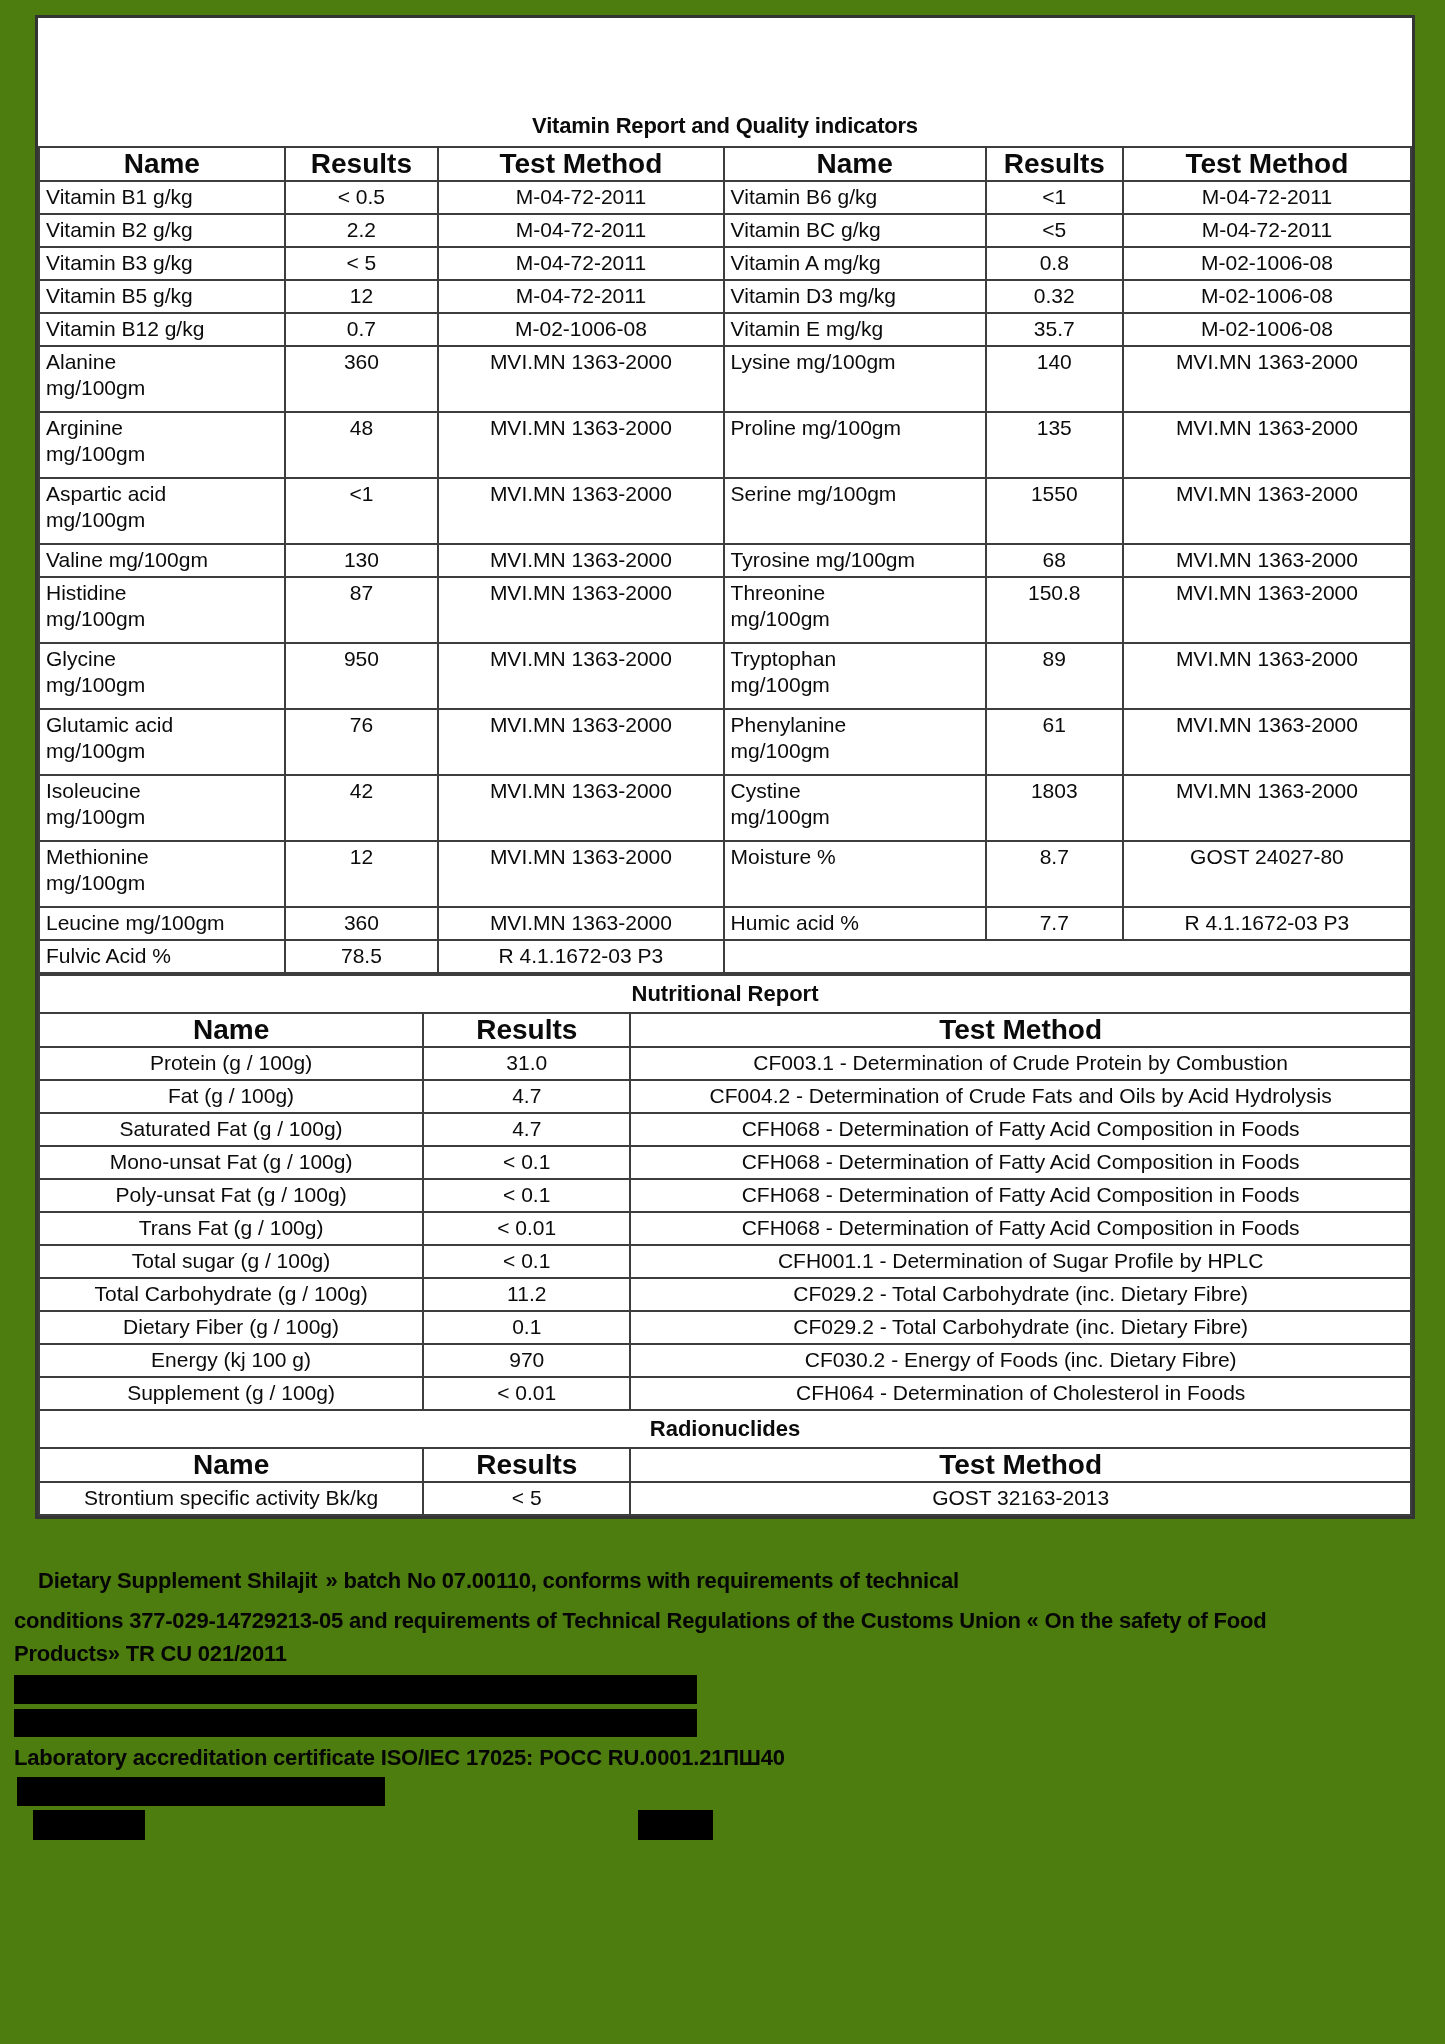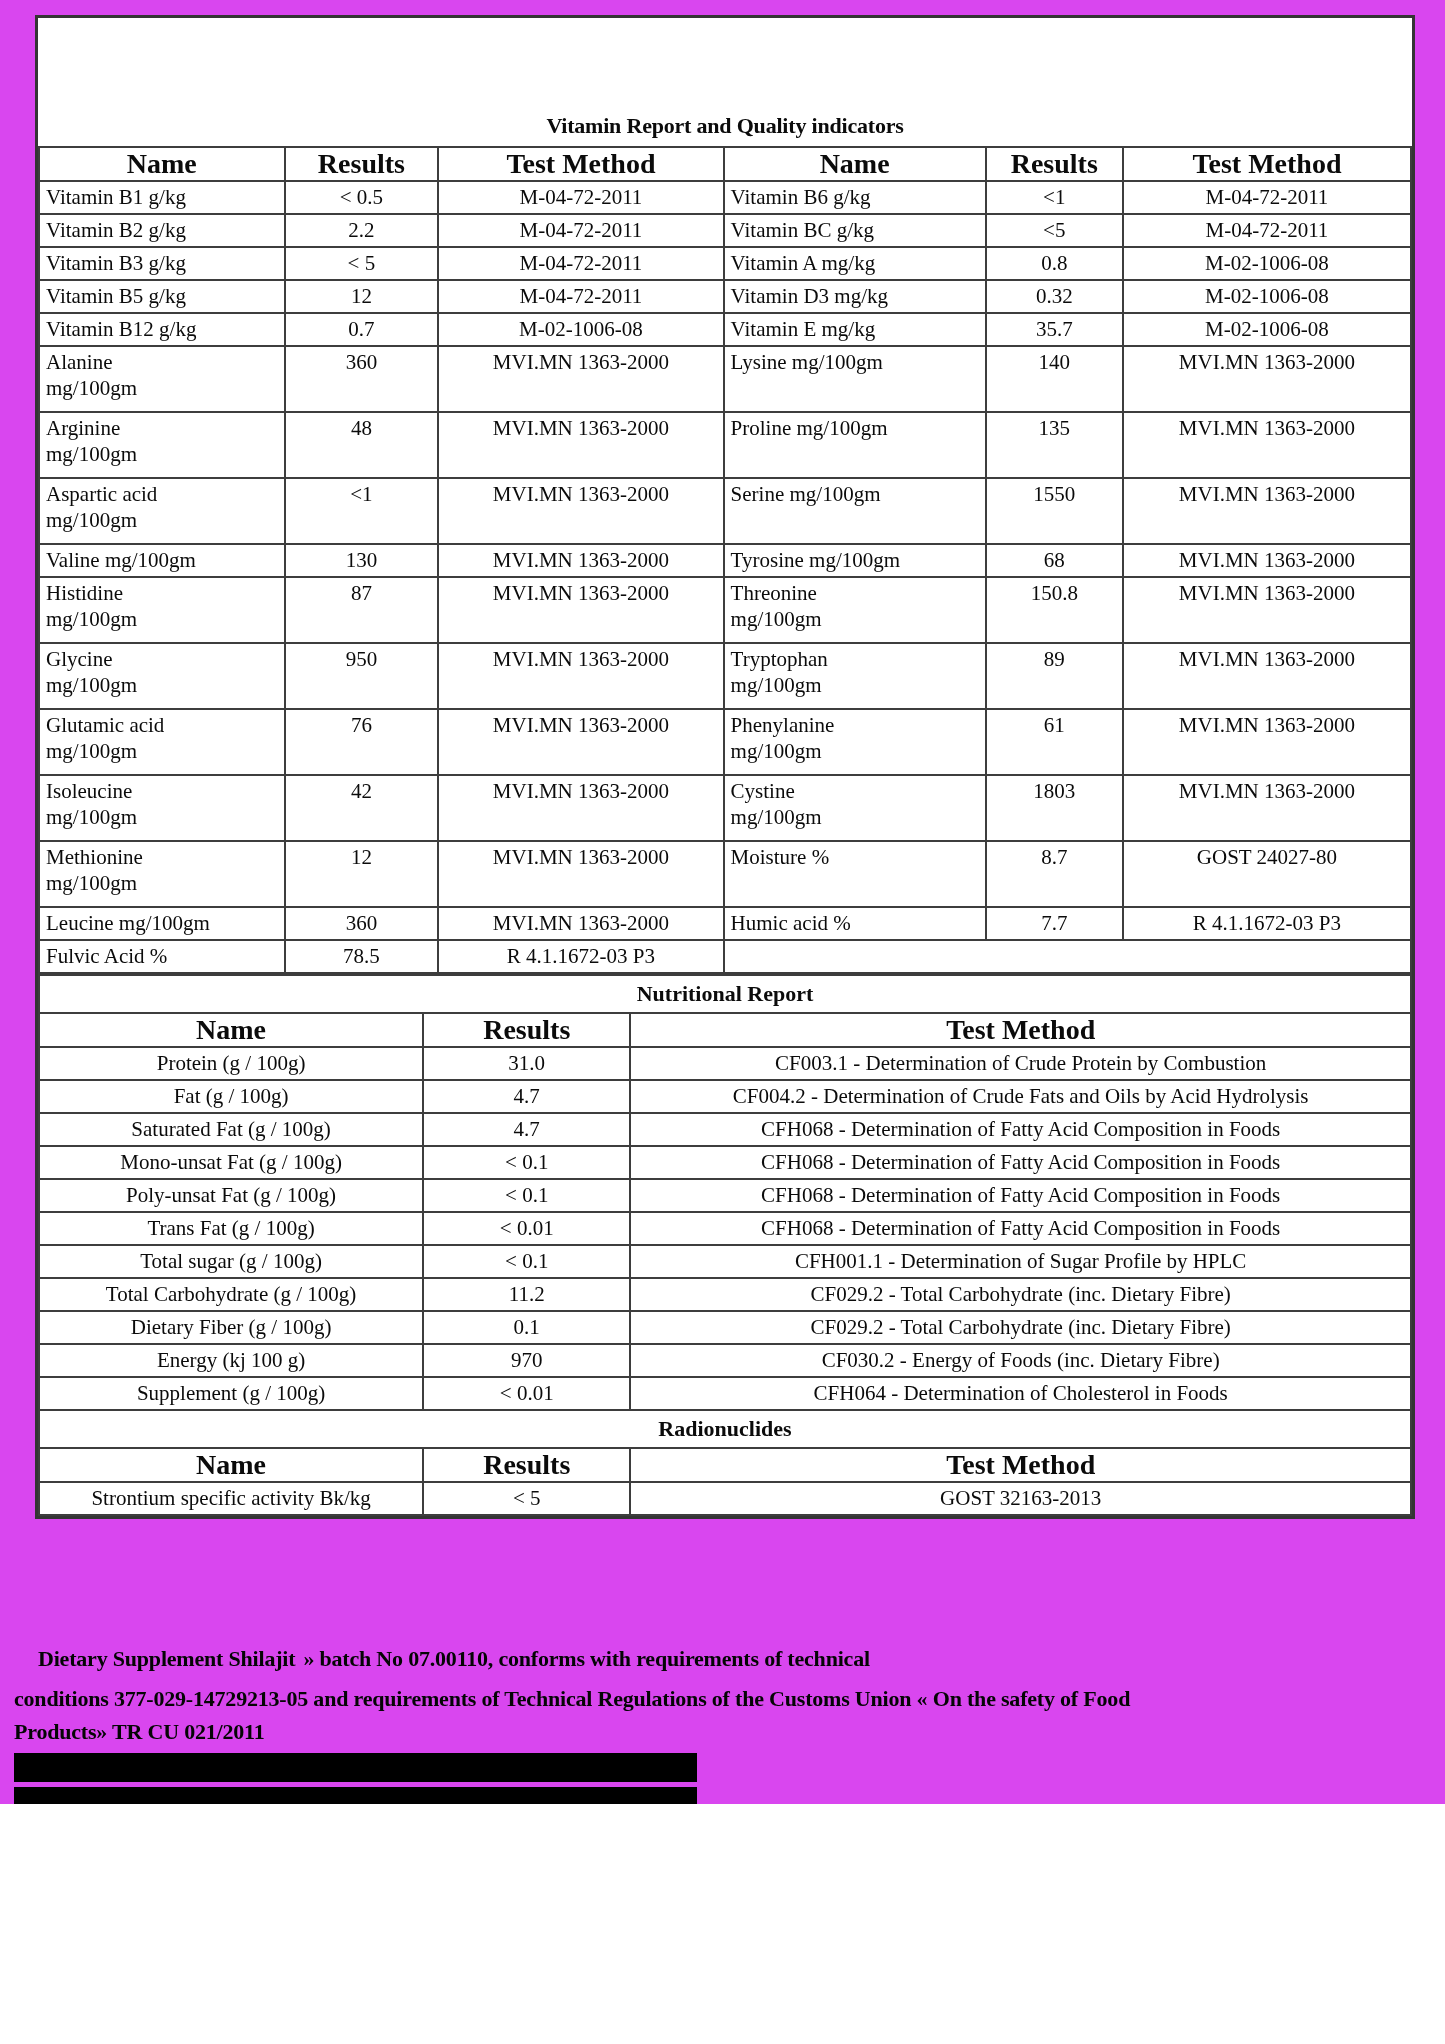--- a/index.html
+++ b/index.html
@@ -2,24 +2,23 @@
 <html><head>
 <meta charset="utf-8">
 <style>
   * { box-sizing: border-box; margin: 0; padding: 0; }
   html, body { background: #ffffff; }
   body { font-family: "Liberation Sans", "DejaVu Sans", sans-serif; color: #0b0b0b; }
 
   .page {
     position: relative;
     width: 1445px;
-    height: 1804px;
-    background: #d946ef;
+    height: 2044px;
+    background: #4d7c0f;
     overflow: hidden;
-    font-family: Liberation Serif, serif;
   }
 
   
   .report-box {
     position: absolute;
     left: 35px;
     top: 15px;
     width: 1380px;
     border: 3px solid #343434;
     background: #fff;
@@ -67,21 +66,21 @@
     font-size: 22px;
     text-align: center;
     vertical-align: middle;
     padding: 2px;
   }
 
   
   .footer {
     position: absolute;
     left: 14px;
-    top: 1642px;
+    top: 1564px;
     width: 1418px;
     font-weight: bold;
     font-size: 22px;
     letter-spacing: -0.2px;
     color: #050505;
   }
   .fline { line-height: 33px; white-space: nowrap; }
   .fline.indent { padding-left: 24px; }
 
   .redact { background: #000; display: inline-block; }

